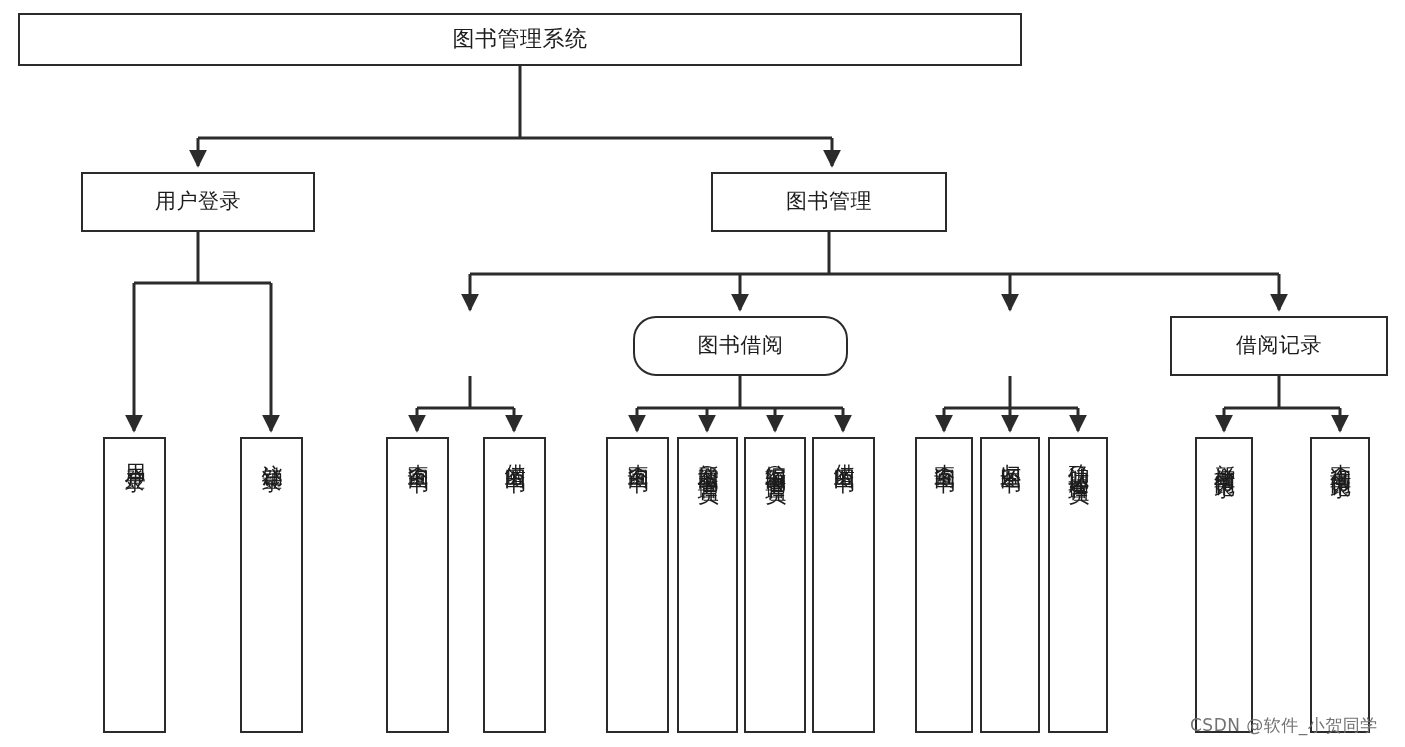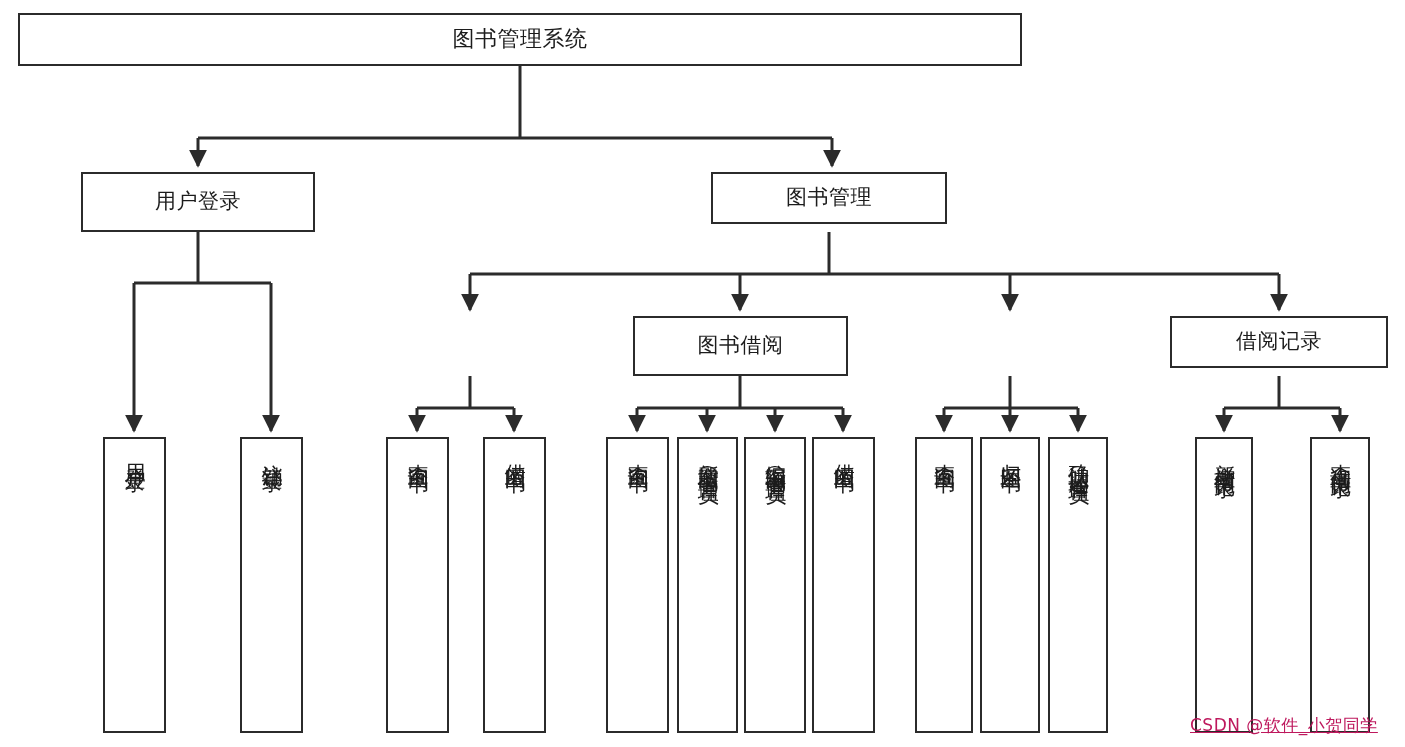--- a/index.html
+++ b/index.html
@@ -53,24 +53,23 @@
     text-orientation: upright;
     font-size: 21px;
     line-height: 1.12;
     letter-spacing: 3px;
     white-space: nowrap;
   }
   #root-node .label { font-size: 22px; }
   .watermark {
     position: absolute;
     font-size: 17px;
-    color: #be185d;
+    color: #737373;
     white-space: nowrap;
     letter-spacing: 0.5px;
-    text-decoration: underline;
   }
 </style>
 </head>
 <body>
 
 <div id="canvas">
 
   <svg class="edges" viewBox="0 0 1405 747">
     <defs>
       <marker id="arrow" viewBox="0 0 10 10" refX="9" refY="5" markerWidth="6" markerHeight="6" orient="auto-start-reverse">
@@ -121,28 +120,28 @@
     </g>
   </svg>
 
   <div class="node horiz" id="root-node" style="left:18px; top:13px; width:1004px; height:53px;">
     <span class="label">图书管理系统</span>
   </div>
 
   <div class="node horiz" style="left:81px; top:172px; width:234px; height:60px;">
     <span class="label">用户登录</span>
   </div>
-  <div class="node horiz" style="left:711px; top:172px; width:236px; height:52px;">
+  <div class="node horiz" style="left:711px; top:172px; width:236px; height:60px;">
     <span class="label">图书管理</span>
   </div>
 
-  <div class="node horiz" style="left:633px; top:316px; width:215px; height:60px;">
+  <div class="node horiz" style="left:633px; top:316px; width:215px; height:60px;border-radius:23px;">
     <span class="label">图书借阅</span>
   </div>
-  <div class="node horiz" style="left:1170px; top:316px; width:218px; height:52px;">
+  <div class="node horiz" style="left:1170px; top:316px; width:218px; height:60px;">
     <span class="label">借阅记录</span>
   </div>
 
   <div class="node vert" style="left:103px; top:437px; width:63px; height:296px;">
     <span class="label">用户登录</span>
   </div>
   <div class="node vert" style="left:240px; top:437px; width:63px; height:296px;">
     <span class="label">注销登录</span>
   </div>
   <div class="node vert" style="left:386px; top:437px; width:63px; height:296px;">

